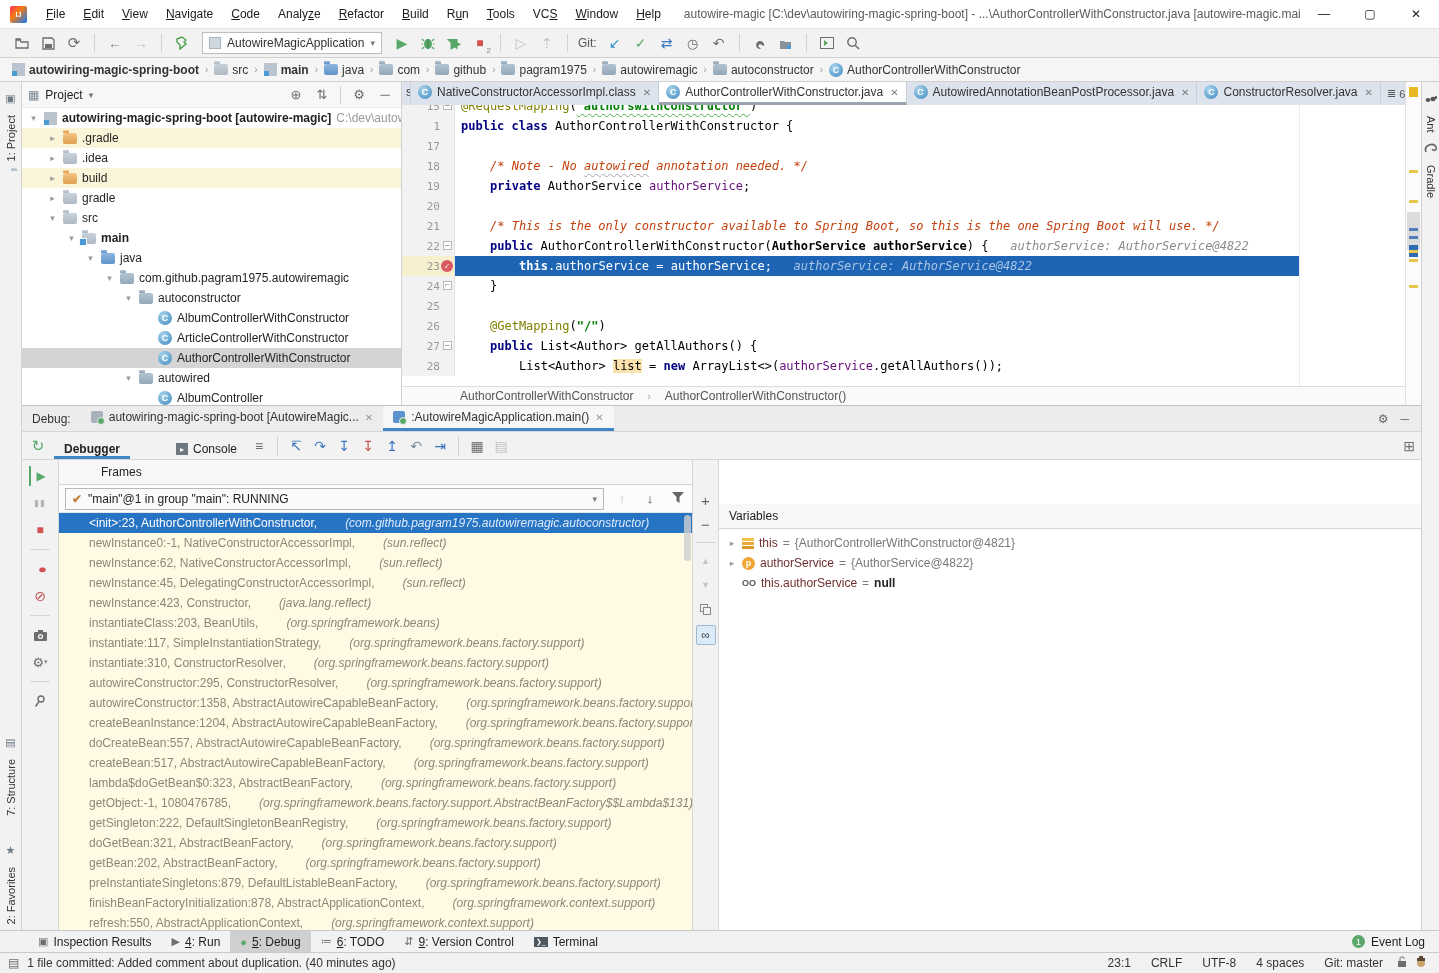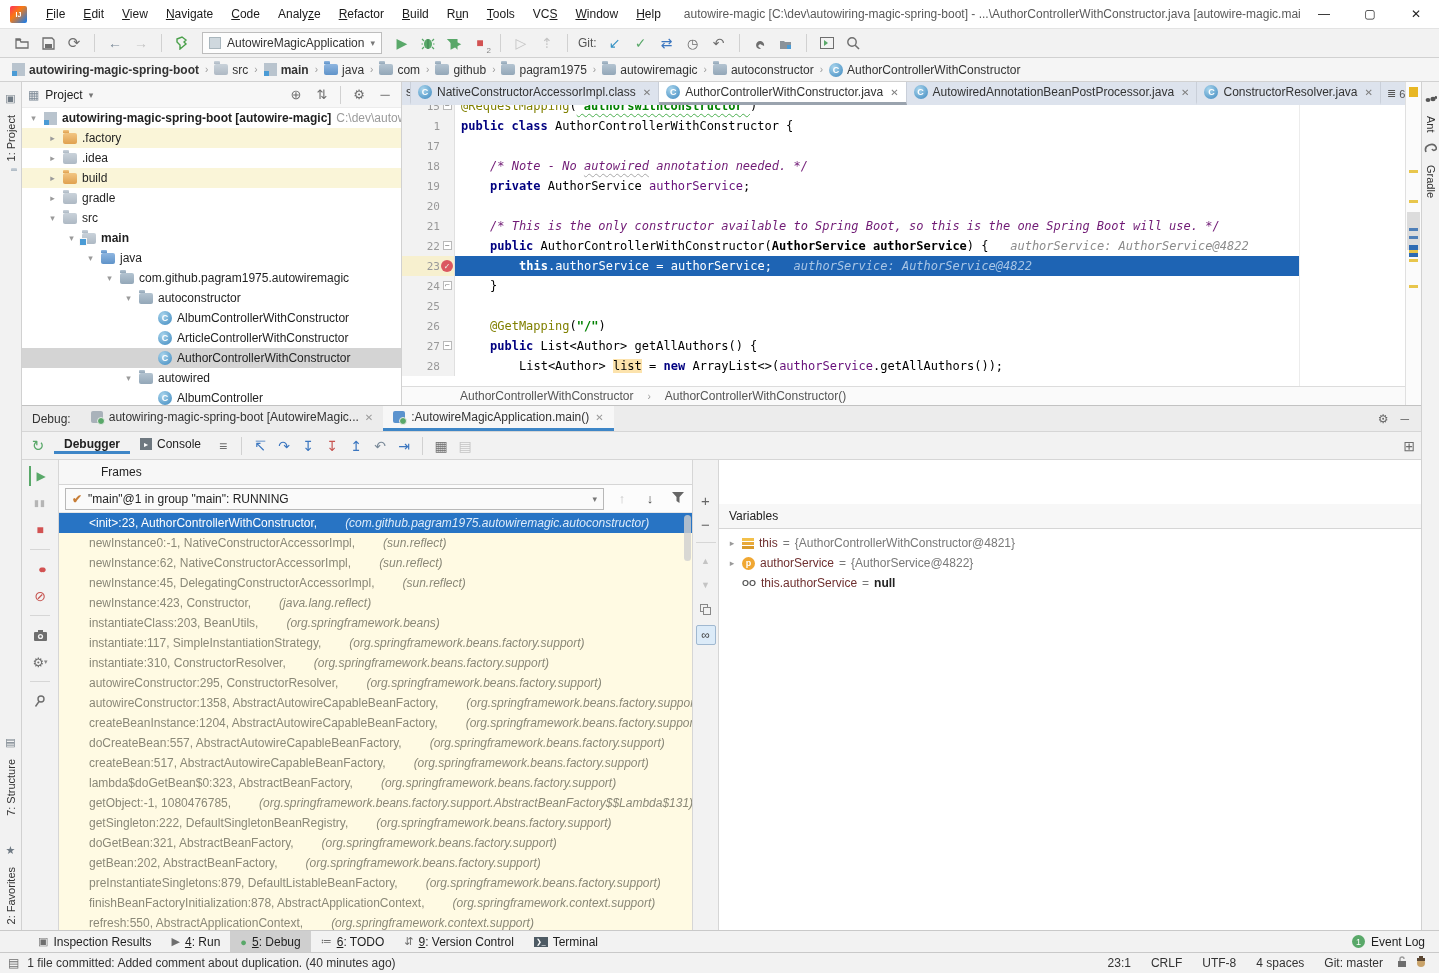--- a/index.html
+++ b/index.html
@@ -83,21 +83,21 @@
   .gut{width:53px;flex:none;height:100%;background:#f2f2f2;border-right:1px solid #e0e0e0;display:flex;align-items:center;justify-content:flex-end;position:relative;font-family:"DejaVu Sans Mono",monospace;font-size:11px;color:#999;}
   .gut .num{padding-right:14px;}
   .gut.bpg{background:#f7f0cf;}
   .bpdot{position:absolute;right:1px;top:4px;width:12px;height:12px;border-radius:50%;background:#db5860;color:#e9f7e9;font-size:9px;line-height:12px;text-align:center;}
   .fmark{position:absolute;right:2px;top:5px;width:9px;height:9px;border:1px solid #b9b9b9;background:#fff;color:#777;font-size:8px;line-height:7px;text-align:center;}
   .lc{flex:1;height:100%;display:flex;align-items:center;white-space:pre;font-family:"DejaVu Sans Mono",monospace;font-size:12px;color:#000;position:relative;}
   .cl.exec .lc{background:linear-gradient(to right,#1e64b4 0,#1e64b4 844px,rgba(0,0,0,0) 844px);}
   .seg.kw{color:#000080;font-weight:bold;}
   .seg.ann{color:#808000;}
   .seg.str{color:#008000;font-weight:bold;}
-  .seg.cmt{color:#701a75;font-style:italic;}
+  .seg.cmt{color:#c2410c;font-style:italic;}
   .seg.fld{color:#660e7a;}
   .seg.prm{font-weight:bold;}
   .seg.hint{color:#8b8b8b;font-style:italic;}
   .seg.hlid{background:#fce3ad;}
   .seg.wavy{text-decoration:underline wavy #4caf50 1px;text-underline-offset:3px;}
   .seg.wavy2{text-decoration:underline wavy #a8a8a8 1px;text-underline-offset:3px;}
   .cl.exec .seg{color:#fff;}
   .cl.exec .seg.hint{color:#a9c6e6;}
 
   .ebc{height:19px;flex:none;border-top:1px solid #dcdcdc;display:flex;align-items:center;padding-left:58px;color:#555;gap:8px;background:#fafafa;}
@@ -363,21 +363,21 @@
           <div class="ptree" id="tree">
               <div class="trow" style="padding-left: 6px;">
                 <span class="chv">▾</span>
                 <span class="mod"></span>
                 <span class="lbl b">autowiring-magic-spring-boot [autowire-magic]</span>
                 <span class="sfx"> C:\dev\autow</span>
               </div>
               <div class="trow yellow" style="padding-left: 25px;">
                 <span class="chv">▸</span>
                 <span class="fold ex"></span>
-                <span class="lbl">.factory</span>
+                <span class="lbl">.gradle</span>
               </div>
               <div class="trow" style="padding-left: 25px;">
                 <span class="chv">▸</span>
                 <span class="fold"></span>
                 <span class="lbl">.idea</span>
               </div>
               <div class="trow yellow" style="padding-left: 25px;">
                 <span class="chv">▸</span>
                 <span class="fold ex"></span>
                 <span class="lbl">build</span>
@@ -599,21 +599,21 @@
                 <span class="x">✕</span>
               </div>
             </span>
           <span class="rt">
             <span>⚙</span>
             <span>─</span>
           </span>
         </div>
         <div class="dtool">
           <span class="tbtn" style="color:#59a869;font-size:15px;">↻</span>
-          <span id="vtabs" style="display:flex;align-items:center;margin-left:4px;">
+          <span id="vtabs" style="display:flex;align-items:flex-end;margin-left:4px;gap:36px;">
               <div class="vtab active">
                 <span>Debugger</span>
               </div>
               <div class="vtab">
                 <span class="conic">▸</span>
                 <span>Console</span>
               </div>
             </span>
           <span class="tbtn" style="font-size:14px;">≡</span>
           <span class="tsep" style="align-self:center;"></span>

